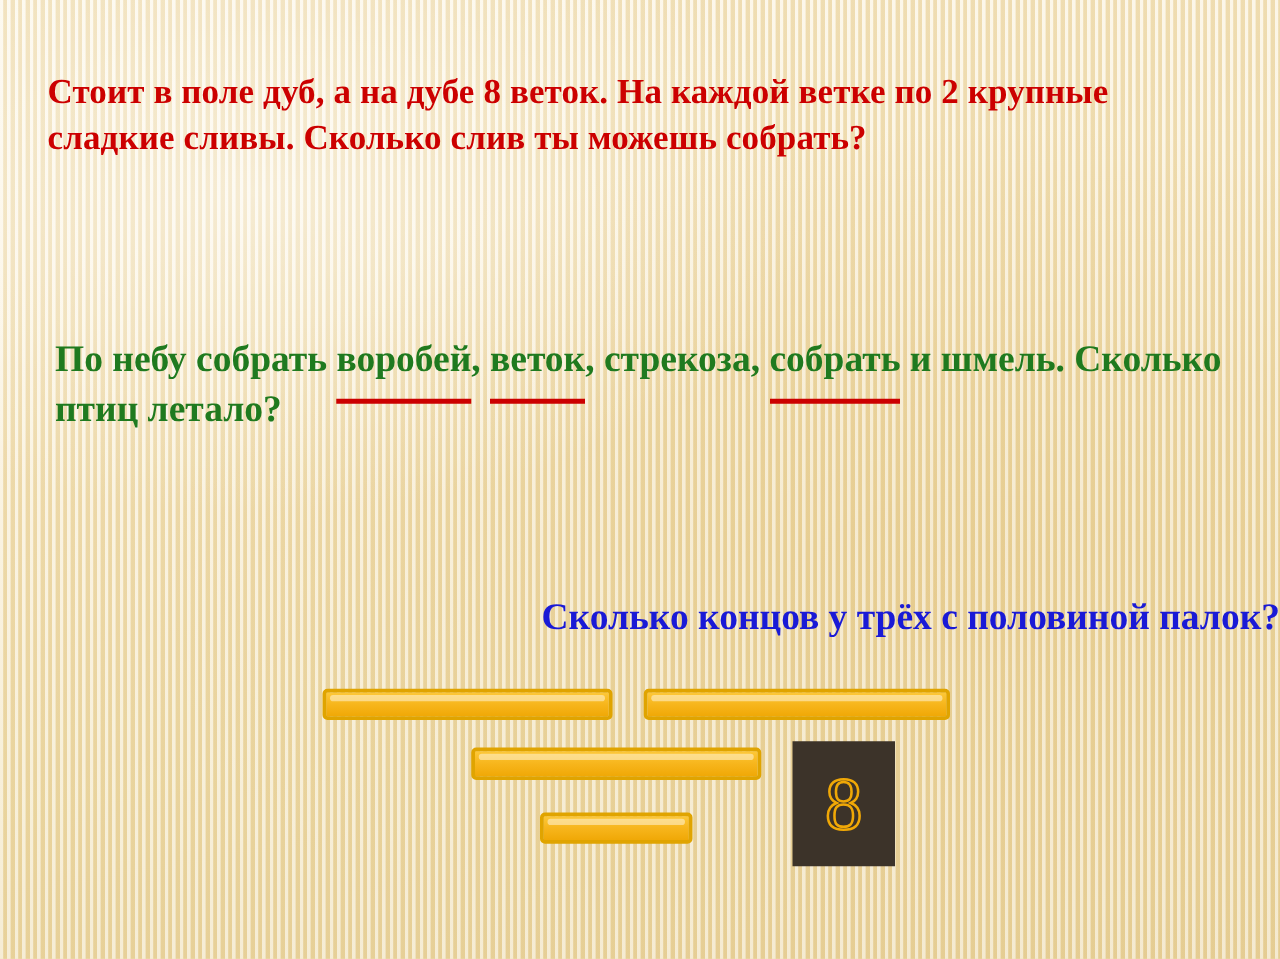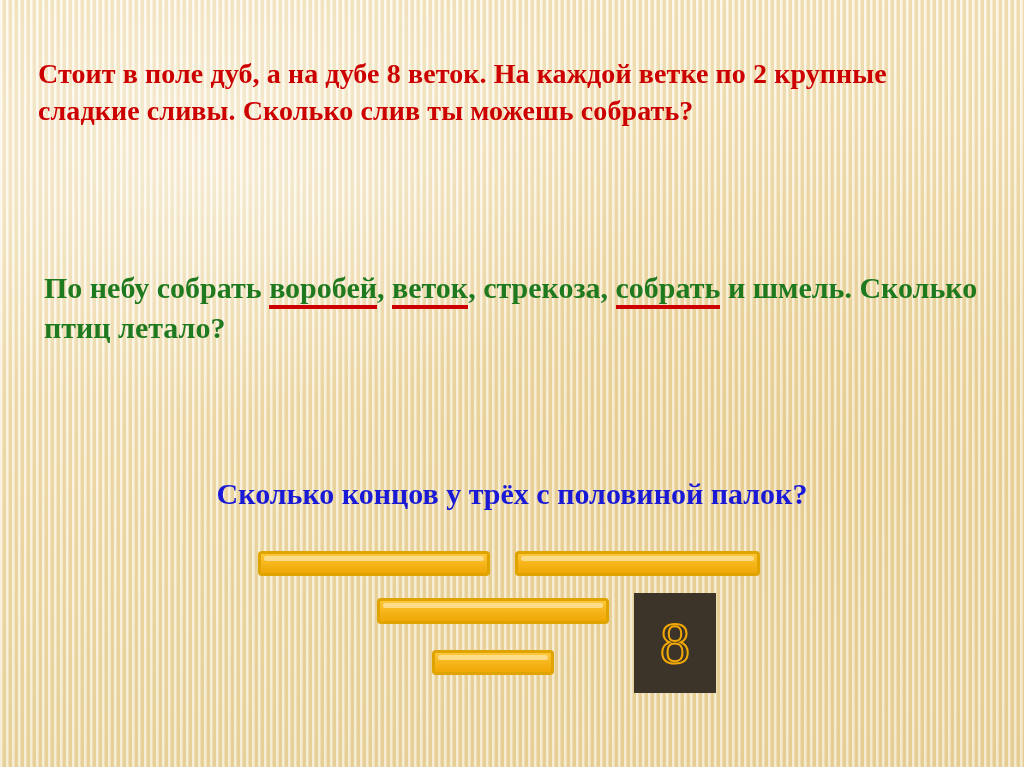--- a/index.html
+++ b/index.html
@@ -59,29 +59,29 @@
     left: 44px;
     top: 268px;
     width: 940px;
     color: #1f7a1f;
     font-weight: bold;
     font-size: 30px;
     line-height: 1.33;
   }
   #task2 .underlined {
     border-bottom: 4px solid #cc0000;
-    padding-bottom: 1px;
+    padding-bottom: 15px;
   }
 
   
   #task3 {
     left: 0;
     top: 477px;
     width: 1024px;
-    text-align: center;
+    text-align: right;
     color: #1a1ad6;
     font-weight: bold;
     font-size: 30px;
   }
 
   
   #sticks {
     position: absolute;
     left: 0;
     top: 540px;

